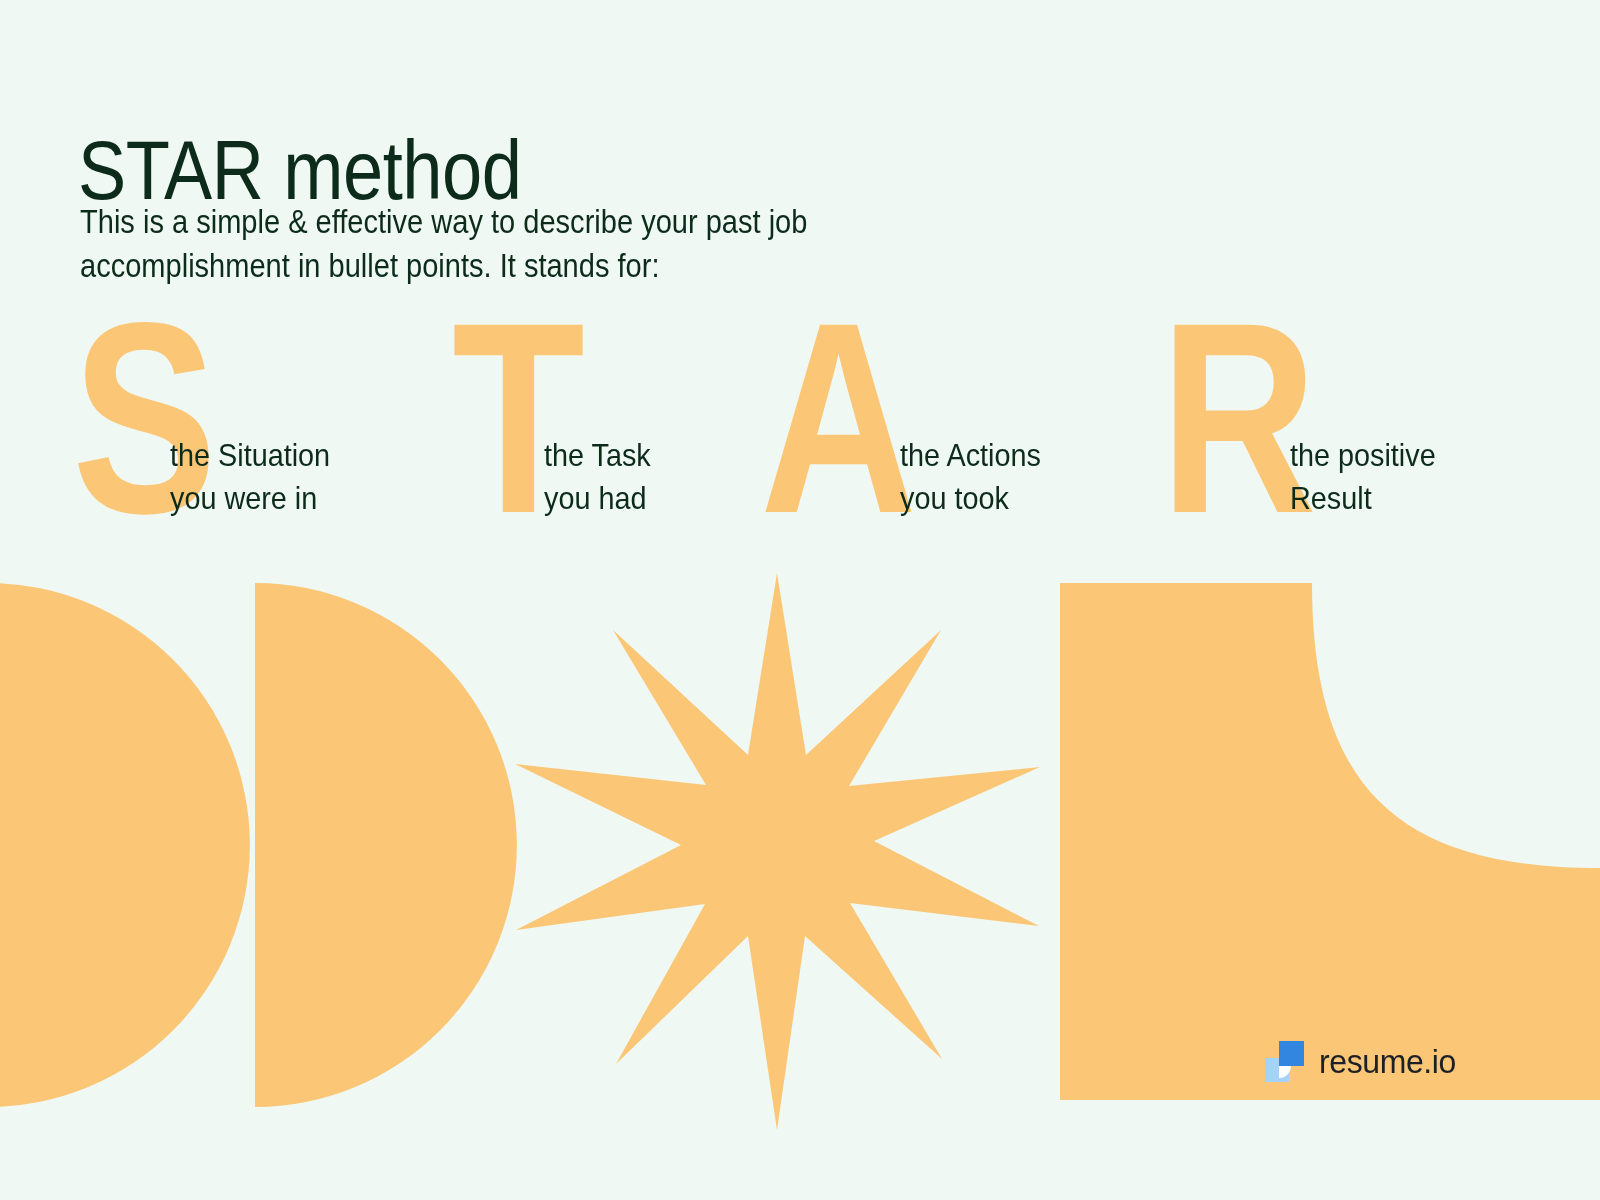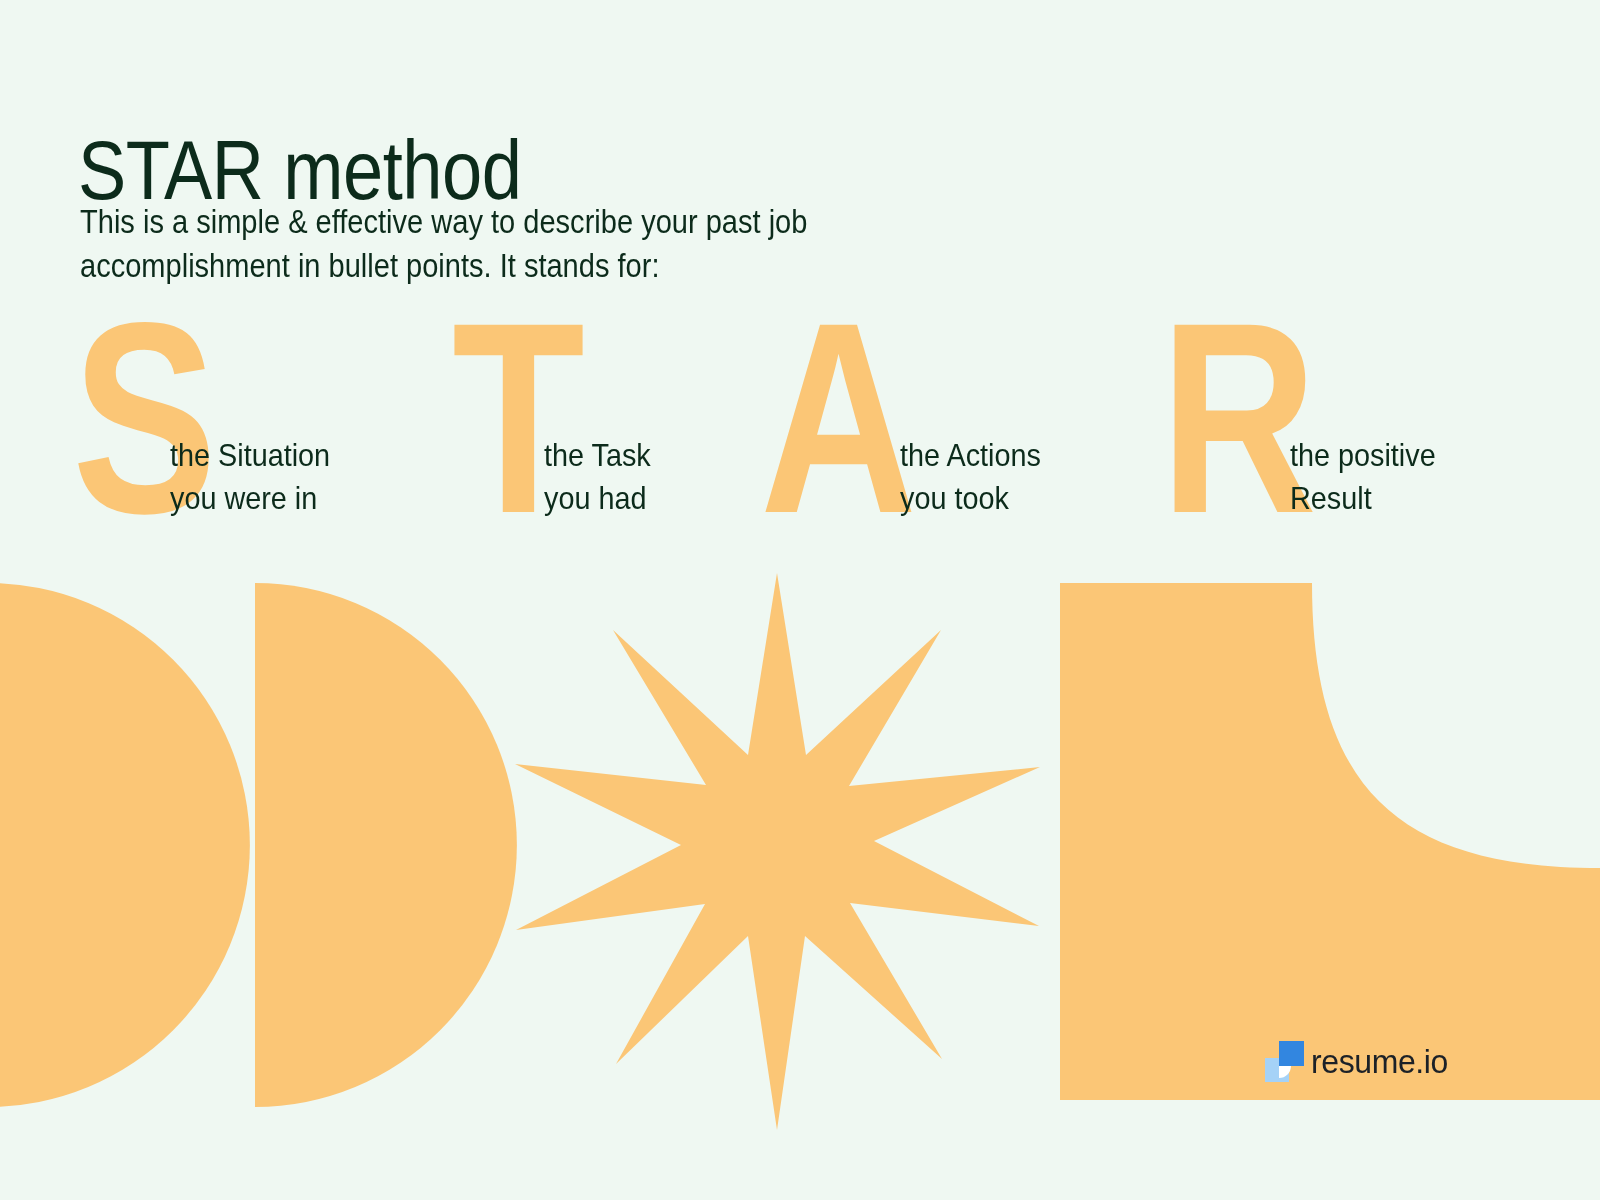--- a/index.html
+++ b/index.html
@@ -111,21 +111,21 @@
   #cap-a { left: 140px; }
   #cap-r { left: 130px; }
 
   
   .logo {
     position: absolute;
     left: 1263px;
     top: 1038px;
     display: flex;
     align-items: center;
-    gap: 2px;
+    gap: 10px;
   }
   .logo-mark {
     position: relative;
     width: 46px;
     height: 46px;
   }
   .logo-text {
     font-size: 34px;
     letter-spacing: -0.4px;
     color: #1C2127;

